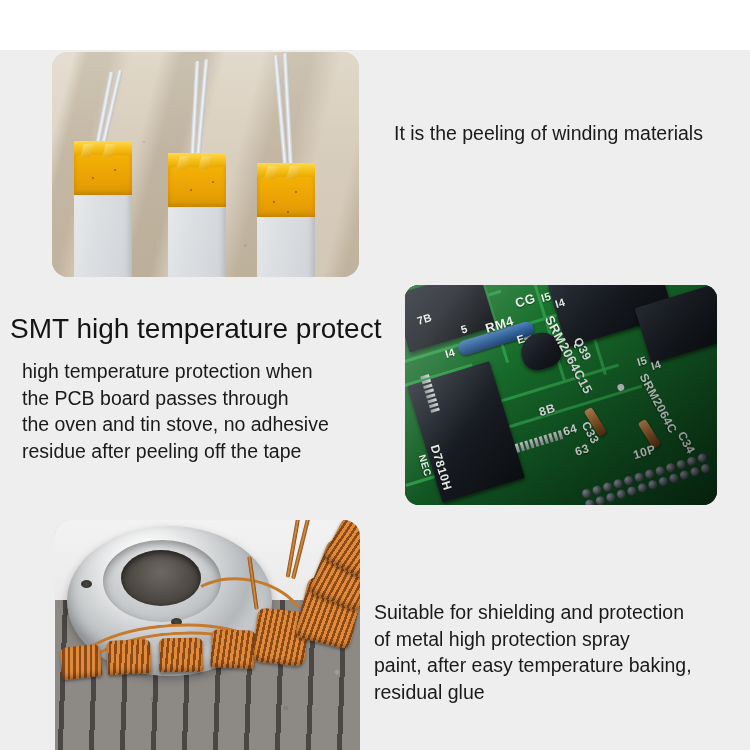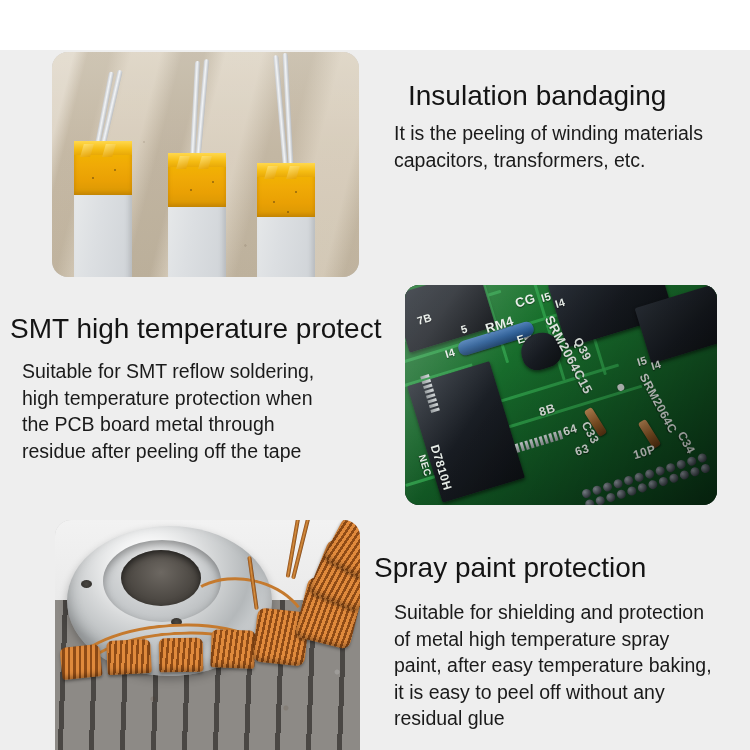--- a/index.html
+++ b/index.html
@@ -122,21 +122,21 @@
   .bodytext{position:absolute;color:#1a1a1a;font-weight:400;}
   .bodytext div{white-space:nowrap;}
 
   #h1{left:408px;top:80px;font-size:28px;line-height:32px;}
   #b1{left:394px;top:120px;font-size:19.5px;line-height:26.5px;}
 
   #h2{left:10px;top:313px;font-size:28px;line-height:32px;}
   #b2{left:22px;top:358px;font-size:19.5px;line-height:26.5px;}
 
   #h3{left:374px;top:552px;font-size:28px;line-height:32px;}
-  #b3{left:394px;top:599px;font-size:19.5px;line-height:26.5px;}
+  #b3{left:374px;top:599px;font-size:19.5px;line-height:26.5px;}
 </style>
 </head>
 <body>
 
 <div id="page">
 
   <div class="body-bg"></div>
 
 
   <div class="photo" id="photo-battery">
@@ -174,31 +174,29 @@
       <div class="tape" style="bottom:66px;"></div>
       <div class="tape-top" style="bottom:106px;"></div>
       <div class="tape-fold" style="left:9px;bottom:104px;"></div>
       <div class="tape-fold" style="left:31px;bottom:104px;"></div>
       <div class="speck" style="left:16px;bottom:80px;"></div>
       <div class="speck" style="left:38px;bottom:90px;"></div>
       <div class="speck" style="left:30px;bottom:70px;"></div>
     </div>
   </div>
 
-  <div class="heading" id="h1">Insulation bandaging</div>
   <div class="bodytext" id="b1">
     <div>It is the peeling of winding materials</div>
-    <div>capacitors, transformers, etc.</div>
   </div>
 
   <div class="heading" id="h2">SMT high temperature protect</div>
   <div class="bodytext" id="b2">
-    <div>Suitable for SMT reflow soldering,</div>
     <div>high temperature protection when</div>
-    <div>the PCB board metal through</div>
+    <div>the PCB board passes through</div>
+    <div>the oven and tin stove, no adhesive</div>
     <div>residue after peeling off the tape</div>
   </div>
 
   <div class="photo" id="photo-pcb">
     <div class="pcb-base"></div>
     <div class="pcb-green">
 
       <div class="trace" style="left:6%;top:12%;width:38%;height:3px;"></div>
       <div class="trace" style="left:6%;top:18%;width:30%;height:3px;"></div>
       <div class="trace" style="left:14%;top:24%;width:44%;height:3px;"></div>
@@ -330,22 +328,20 @@
     <div class="coil" style="left:6px;top:126px;width:40px;height:32px;transform:rotate(-6deg);"></div>
     <div class="coil" style="left:52px;top:120px;width:44px;height:34px;transform:rotate(-3deg);"></div>
     <div class="coil" style="left:104px;top:118px;width:44px;height:34px;transform:rotate(-1deg);"></div>
     <div class="coil" style="left:156px;top:110px;width:44px;height:38px;transform:rotate(2deg);"></div>
     <div class="coil tall" style="left:200px;top:90px;width:52px;height:54px;transform:rotate(6deg);"></div>
     <div class="coil tall" style="left:246px;top:62px;width:56px;height:62px;transform:rotate(14deg);"></div>
     <div class="coil tall" style="left:262px;top:26px;width:54px;height:58px;transform:rotate(22deg);"></div>
     <div class="coil tall" style="left:276px;top:4px;width:48px;height:48px;transform:rotate(28deg);"></div>
   </div>
 
-  <div class="heading" id="h3">Spray paint protection</div>
   <div class="bodytext" id="b3">
     <div>Suitable for shielding and protection</div>
-    <div>of metal high temperature spray</div>
+    <div>of metal high protection spray</div>
     <div>paint, after easy temperature baking,</div>
-    <div>it is easy to peel off without any</div>
     <div>residual glue</div>
   </div>
 
 </div>
 
 </body></html>

